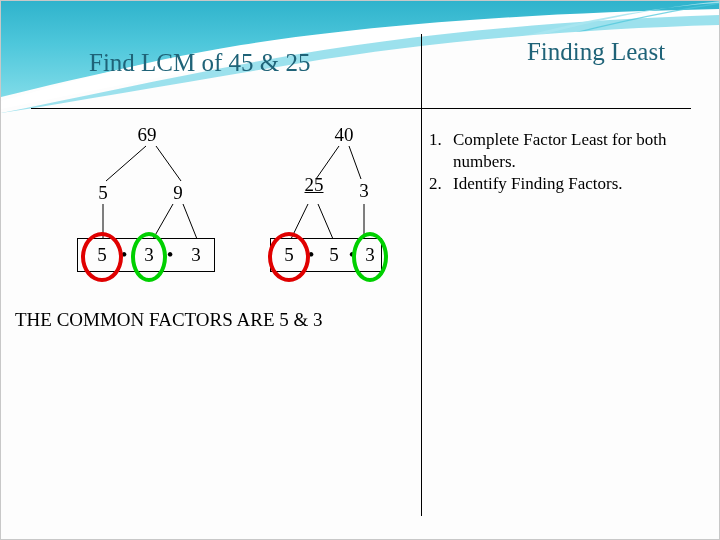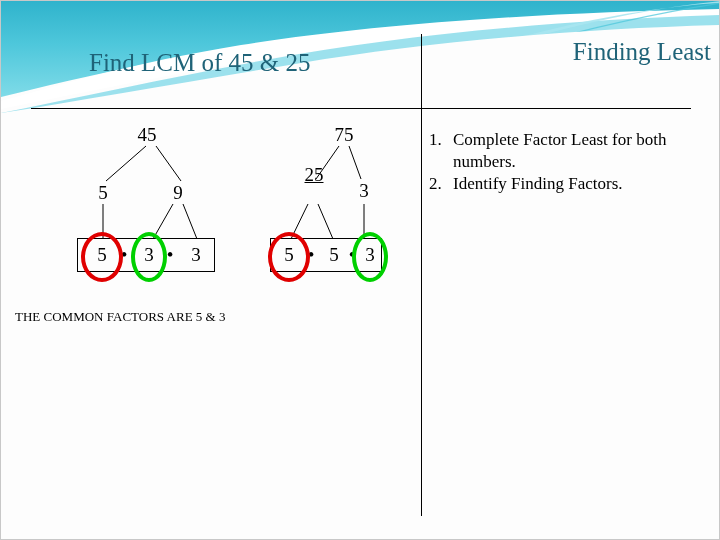--- a/index.html
+++ b/index.html
@@ -53,21 +53,21 @@
     line-height: 28px;
     white-space: nowrap;
   }
   #title-left {
     left: 88px;
     top: 48px;
   }
   #title-right {
     left: 480px;
     top: 36px;
-    text-align: right;
+    text-align: center;
     white-space: normal;
     width: 230px;
     line-height: 30px;
   }
 
   
   #instructions {
     position: absolute;
     left: 428px;
     top: 128px;
@@ -139,21 +139,21 @@
   }
   .ring-green {
     border: 4px solid #00d000;
   }
 
   
   #conclusion {
     position: absolute;
     left: 14px;
     top: 308px;
-    font-size: 13px;
+    font-size: 19px;
     color: #000000;
     white-space: nowrap;
   }
 </style>
 </head>
 <body>
 
 <div id="slide">
 
   <svg id="deco" viewBox="0 0 720 120" preserveAspectRatio="none">
@@ -220,21 +220,21 @@
 
       <line x1="155" y1="145" x2="180" y2="180" stroke="#000" stroke-width="1"></line>
 
       <line x1="102" y1="203" x2="102" y2="238" stroke="#000" stroke-width="1"></line>
 
       <line x1="172" y1="203" x2="152" y2="238" stroke="#000" stroke-width="1"></line>
 
       <line x1="182" y1="203" x2="196" y2="238" stroke="#000" stroke-width="1"></line>
     </svg>
 
-    <div class="node" style="left:132px; top:123px; width:28px;">45</div>
+    <div class="node" style="left:132px; top:123px; width:28px;">69</div>
     <div class="node" style="left:90px; top:181px; width:24px;">5</div>
     <div class="node" style="left:165px; top:181px; width:24px;">9</div>
 
     <div class="factor-box" style="left:76px; top:237px; width:138px; height:34px;"></div>
 
     <div class="factor-term" style="left:88px; top:243px; width:26px;">5</div>
     <div class="dot" style="left:113px; top:243px; width:20px;">•</div>
     <div class="factor-term" style="left:135px; top:243px; width:26px;">3</div>
     <div class="dot" style="left:159px; top:243px; width:20px;">•</div>
     <div class="factor-term" style="left:182px; top:243px; width:26px;">3</div>
@@ -251,22 +251,22 @@
 
       <line x1="348" y1="145" x2="360" y2="178" stroke="#000" stroke-width="1"></line>
 
       <line x1="307" y1="203" x2="290" y2="238" stroke="#000" stroke-width="1"></line>
 
       <line x1="317" y1="203" x2="332" y2="238" stroke="#000" stroke-width="1"></line>
 
       <line x1="363" y1="203" x2="363" y2="238" stroke="#000" stroke-width="1"></line>
     </svg>
 
-    <div class="node" style="left:329px; top:123px; width:28px;">75</div>
-    <div class="node" style="left:298px; top:163px; width:30px;text-decoration:underline;">25</div>
+    <div class="node" style="left:329px; top:123px; width:28px;">40</div>
+    <div class="node" style="left:298px; top:173px; width:30px;text-decoration:underline;">25</div>
     <div class="node" style="left:351px; top:179px; width:24px;">3</div>
 
     <div class="factor-box" style="left:269px; top:237px; width:112px; height:34px;"></div>
 
     <div class="factor-term" style="left:275px; top:243px; width:26px;">5</div>
     <div class="dot" style="left:300px; top:243px; width:20px;">•</div>
     <div class="factor-term" style="left:320px; top:243px; width:26px;">5</div>
     <div class="dot" style="left:341px; top:243px; width:20px;">•</div>
     <div class="factor-term" style="left:356px; top:243px; width:26px;">3</div>
 

